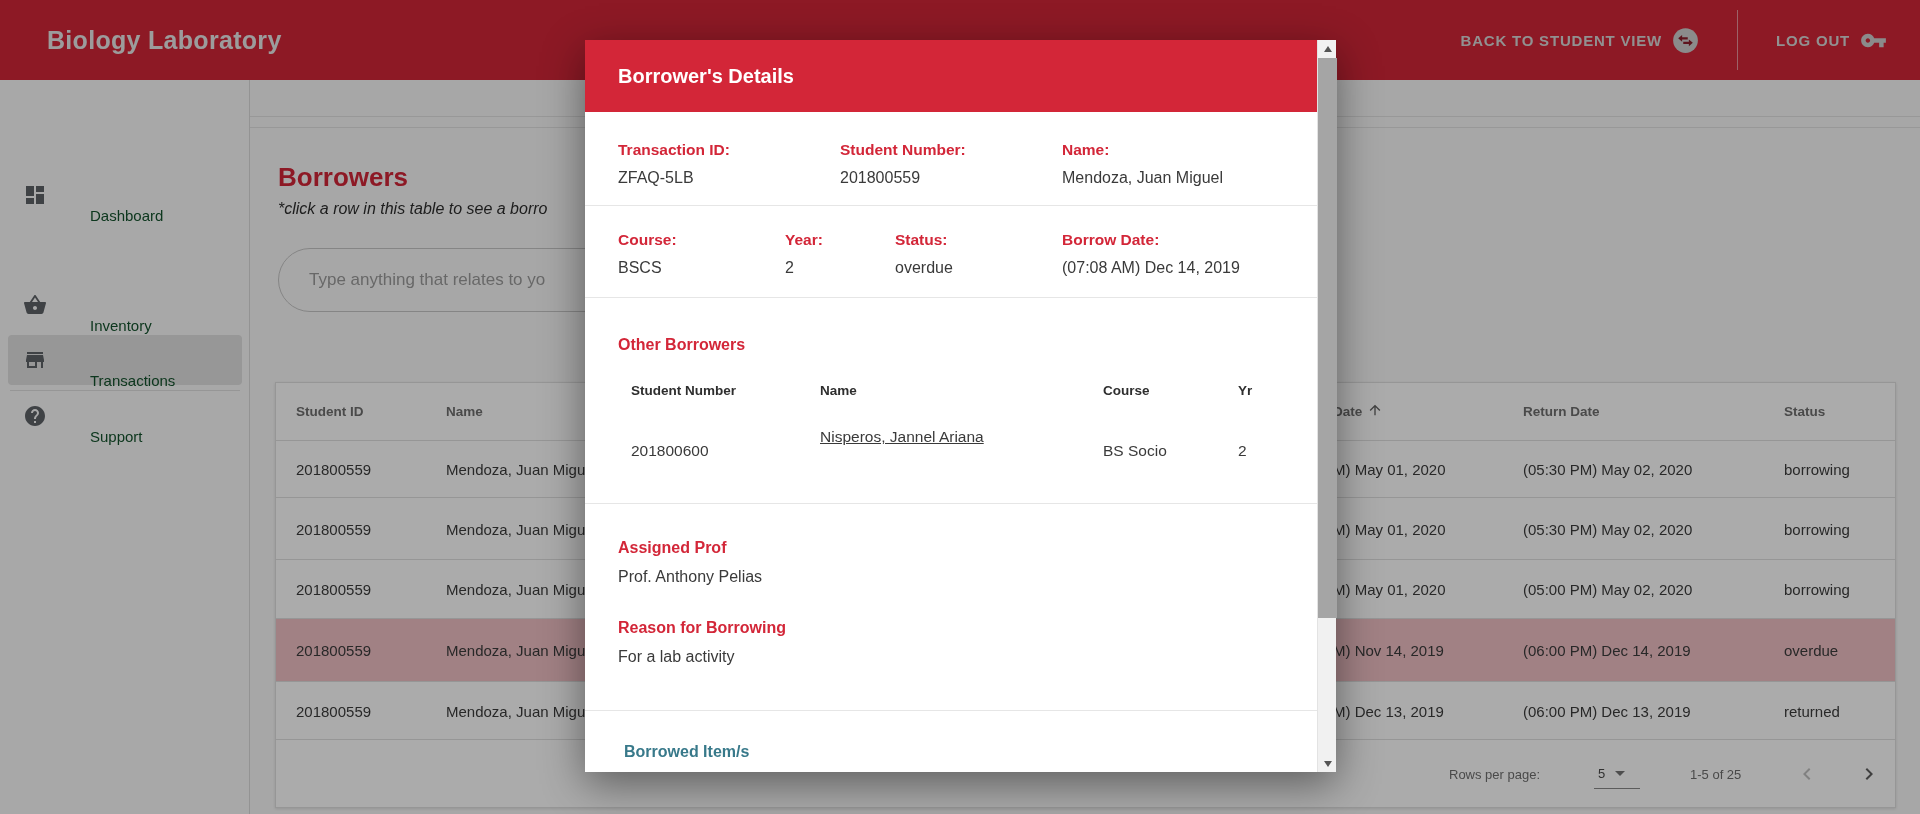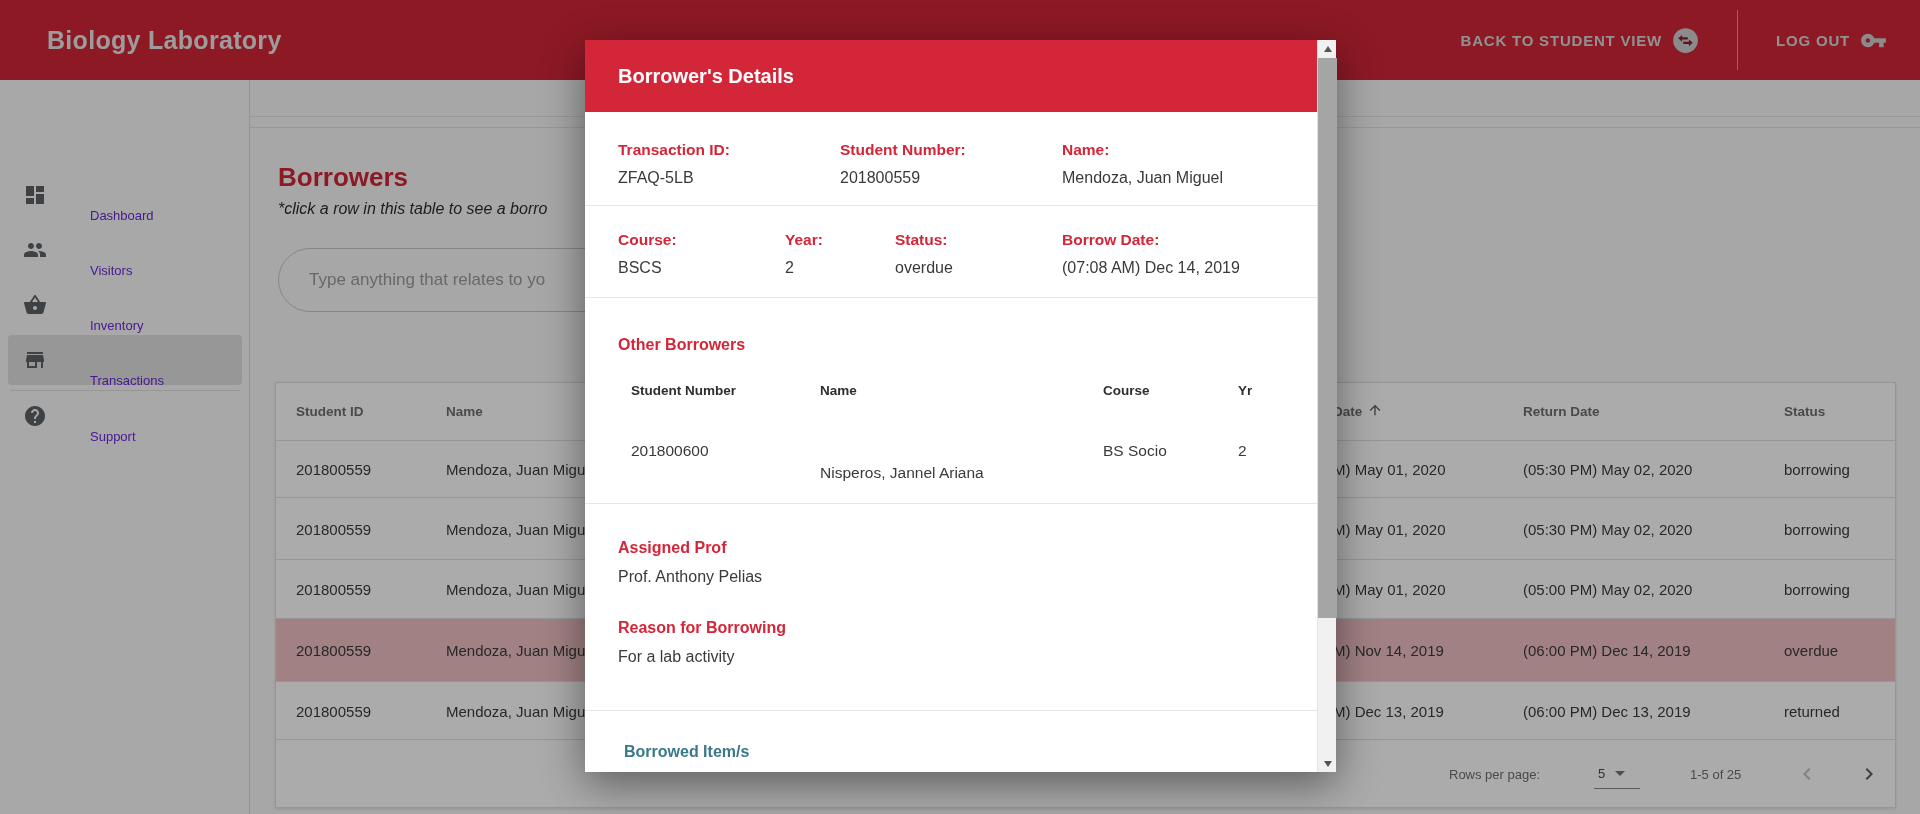--- a/index.html
+++ b/index.html
@@ -16,21 +16,21 @@
   .appbar-btn svg { display:block; }
   .appbar-divider { width:1px; height:60px; background:rgba(255,255,255,.5); margin:0 38px; }
   .appbar-right { padding-right:33px; }
 
   
   .sidebar { position:absolute; left:0; top:80px; width:250px; height:734px; background:#fbfbfb;
              border-right:1px solid #dcdcdc; z-index:1; }
   .side-item { position:absolute; left:8px; width:234px; height:50px; border-radius:4px;
                display:flex; align-items:center; cursor:pointer; }
   .side-item .icn { position:absolute; left:15px; width:24px; height:24px; color:#5f6368; }
-  .side-item .lbl { position:absolute; left:82px; font-size:13px; color:#6d28d9;margin-top:40px; }
+  .side-item .lbl { position:absolute; left:82px; font-size:15px; color:#14532d;margin-top:40px; }
   .side-item.selected { background:#e1e1e1; }
   .si0{top:90px;} .si1{top:145px;} .si2{top:200px;} .si3{top:255px;} .si4{top:311px;}
   .side-divider { position:absolute; left:10px; top:310px; width:230px; height:1px; background:#e0e0e0; }
 
   
   .content { position:absolute; left:250px; top:80px; width:1670px; height:734px; z-index:1; }
   .hairline { position:absolute; left:0; width:1670px; height:1px; background:#e3e3e3; }
   .hl1 { top:36px; } .hl2 { top:47px; }
   .page-heading { position:absolute; left:28px; top:82px; font-size:26px; font-weight:bold; color:var(--primary); }
   .page-subtitle { position:absolute; left:28px; top:120px; font-size:16px; font-style:italic; color:#2e2e2e; }
@@ -116,28 +116,20 @@
 
 <aside class="sidebar">
   <div class="side-item si0">
     <span class="icn">
       <svg width="24" height="24" viewBox="0 0 24 24" fill="currentColor">
           <path d="M3 13h8V3H3v10zm0 8h8v-6H3v6zm10 0h8V11h-8v10zm0-18v6h8V3h-8z"></path>
         </svg>
     </span>
     <span class="lbl">Dashboard</span>
   </div>
-  <div class="side-item si1">
-    <span class="icn">
-      <svg width="24" height="24" viewBox="0 0 24 24" fill="currentColor">
-          <path d="M16 11c1.66 0 2.99-1.34 2.99-3S17.66 5 16 5c-1.66 0-3 1.34-3 3s1.34 3 3 3zm-8 0c1.66 0 2.99-1.34 2.99-3S9.66 5 8 5C6.34 5 5 6.34 5 8s1.34 3 3 3zm0 2c-2.33 0-7 1.17-7 3.5V19h14v-2.5c0-2.33-4.67-3.5-7-3.5zm8 0c-.29 0-.62.02-.97.05 1.16.84 1.97 1.97 1.97 3.45V19h6v-2.5c0-2.33-4.67-3.5-7-3.5z"></path>
-        </svg>
-    </span>
-    <span class="lbl">Visitors</span>
-  </div>
   <div class="side-item si3 selected">
     <span class="icn">
       <svg width="24" height="24" viewBox="0 0 24 24" fill="currentColor">
           <path d="M20 4H4v2h16V4zm1 10v-2l-1-5H4l-1 5v2h1v6h10v-6h4v6h2v-6h1zm-9 4H6v-4h6v4z"></path>
         </svg>
     </span>
     <span class="lbl">Transactions</span>
   </div>
   <div class="side-item si2">
     <span class="icn">
@@ -284,21 +276,21 @@
     <span class="mvalue">(07:08 AM) Dec 14, 2019</span>
   </div>
   <div class="mdiv" style="top:257px;"></div>
 
   <div class="msec-h" style="left:33px; top:295px;">Other Borrowers</div>
   <span class="ob-th" style="left:46px; top:342px;">Student Number</span>
   <span class="ob-th" style="left:235px; top:342px;">Name</span>
   <span class="ob-th" style="left:518px; top:342px;">Course</span>
   <span class="ob-th" style="left:653px; top:342px;">Yr</span>
   <span class="ob-td" style="left:46px; top:401px;">201800600</span>
-  <span class="ob-td" style="left:235px; top:423px;">Nisperos, Jannel Ariana</span>
+  <span class="ob-td" style="left:235px; top:387px;text-decoration:underline;">Nisperos, Jannel Ariana</span>
   <span class="ob-td" style="left:518px; top:401px;">BS Socio</span>
   <span class="ob-td" style="left:653px; top:401px;">2</span>
   <div class="mdiv" style="top:463px;"></div>
 
   <div class="msec-h" style="left:33px; top:498px;">Assigned Prof</div>
   <div class="msec-v" style="left:33px; top:527px;">Prof. Anthony Pelias</div>
   <div class="msec-h" style="left:33px; top:578px;">Reason for Borrowing</div>
   <div class="msec-v" style="left:33px; top:607px;">For a lab activity</div>
   <div class="mdiv" style="top:670px;"></div>
 

